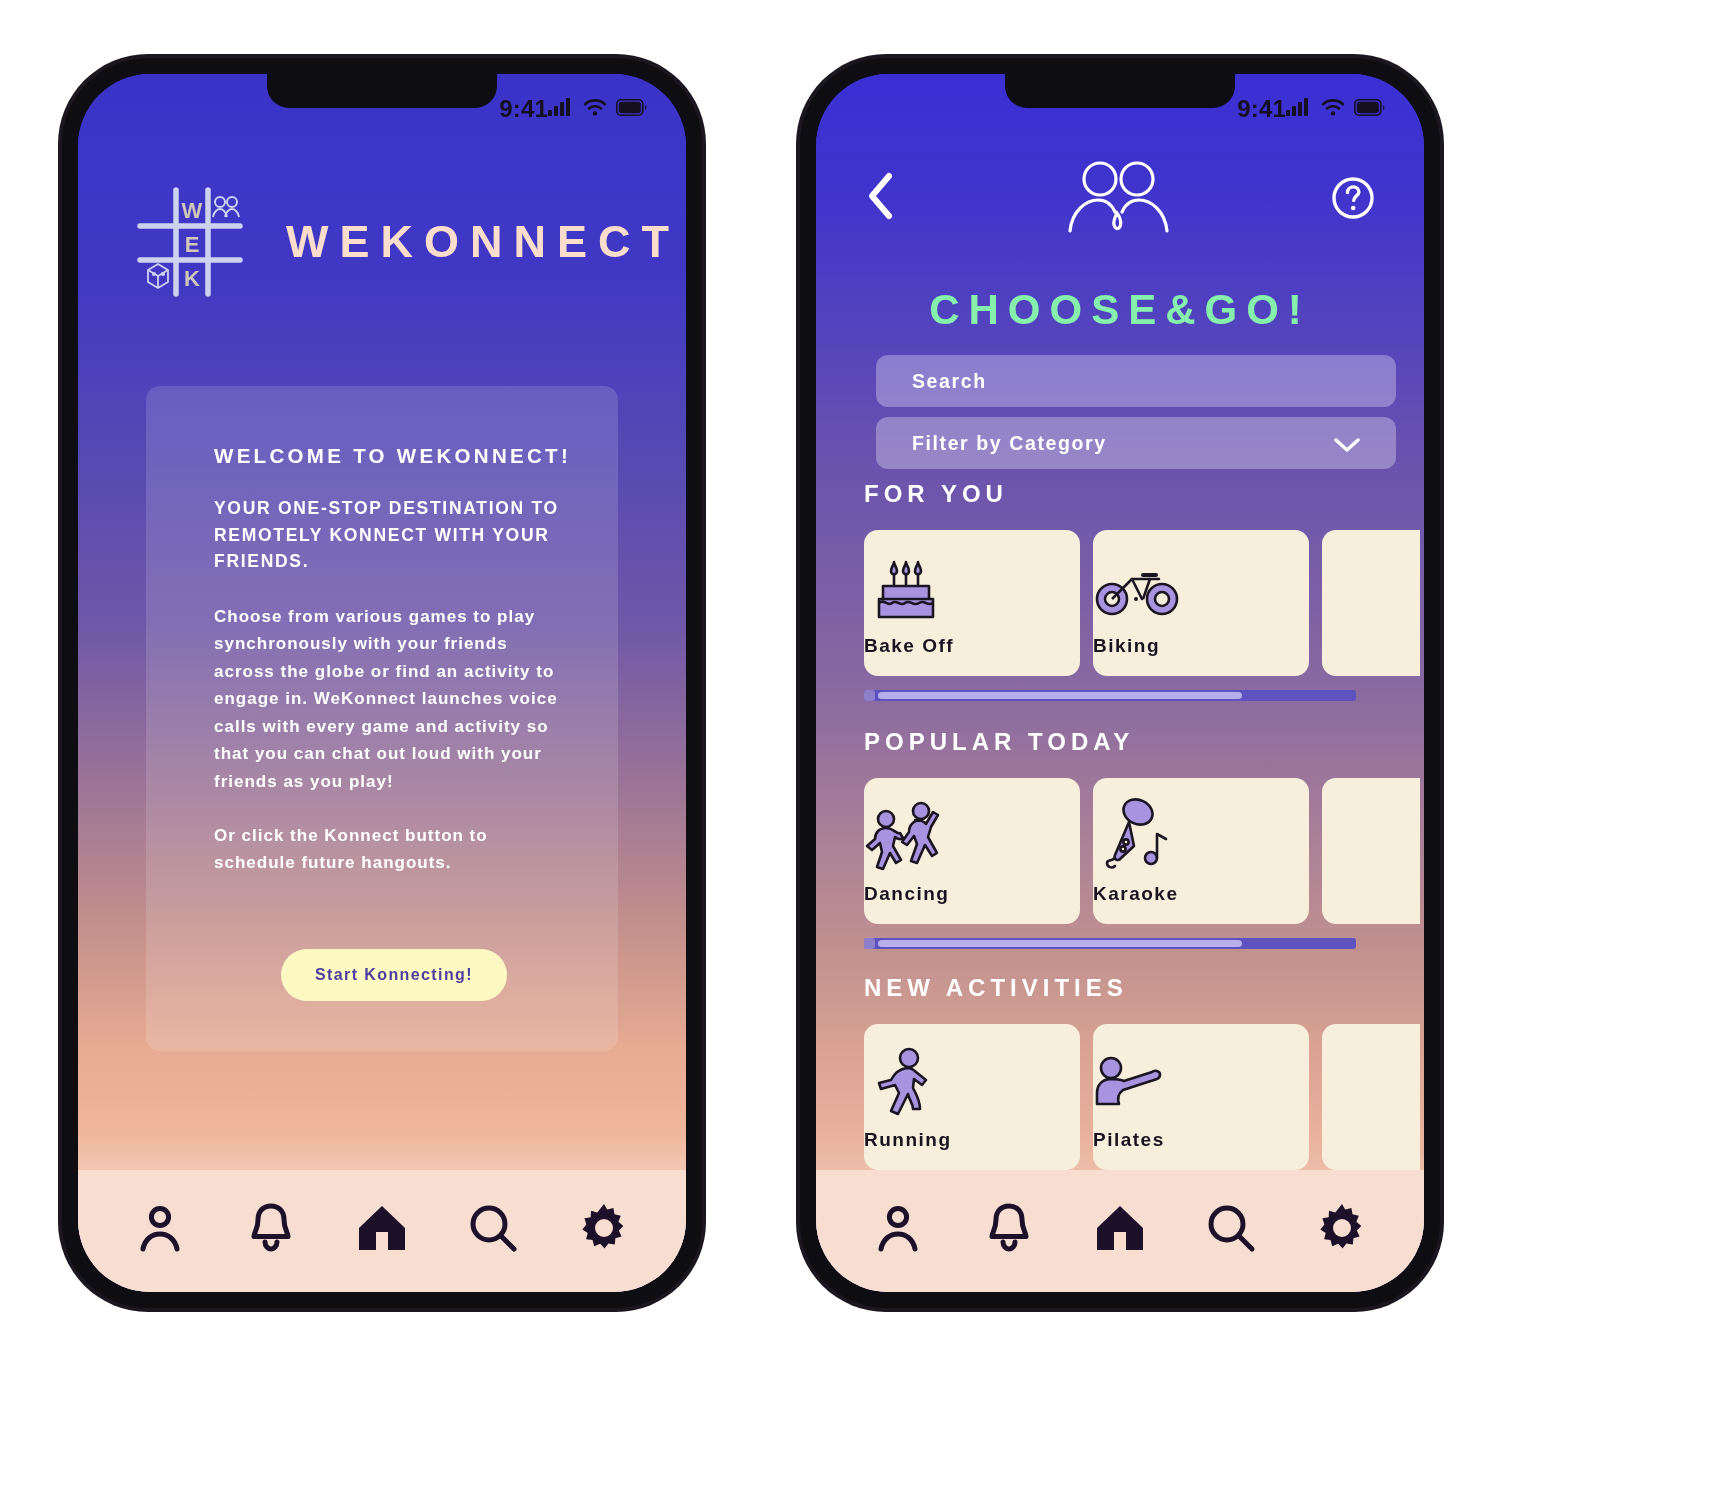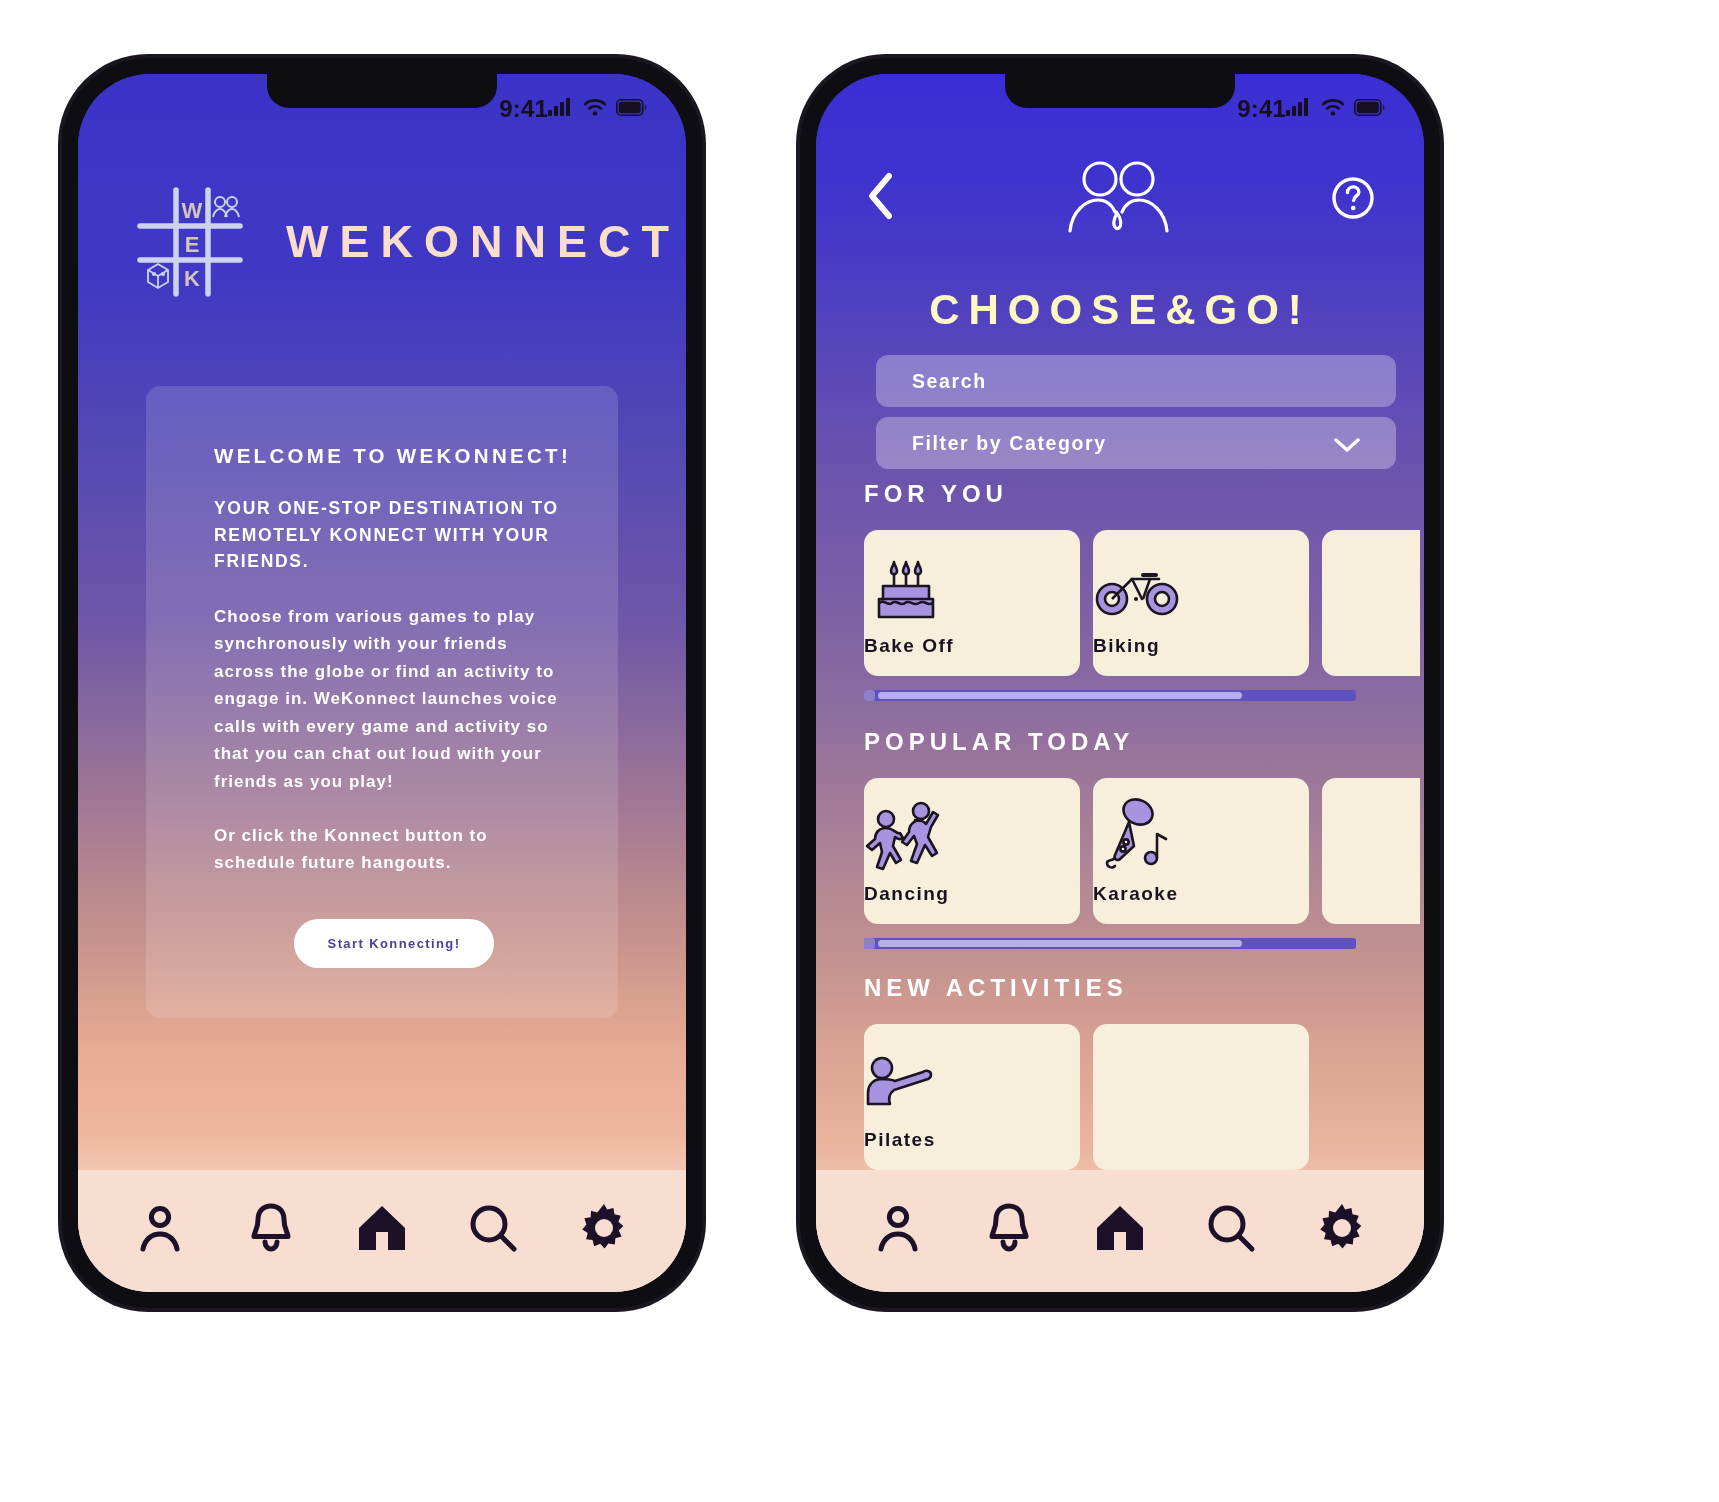--- a/index.html
+++ b/index.html
@@ -160,30 +160,31 @@
     font-size: 17px;
     font-weight: 700;
     letter-spacing: 1.0px;
     line-height: 1.62;
     margin-bottom: 26px;
   }
   .welcome-body.last { margin-bottom: 0; }
   .cta-wrap { text-align: center; margin-top: 42px; }
   .cta-btn {
     display: inline-block;
-    background: #ffffff;
+    background: #fef9c3;
     color: #4a3f9c;
     border: none;
     border-radius: 999px;
     padding: 17px 34px;
     font-family: "Liberation Sans", sans-serif;
-    font-size: 13px;
+    font-size: 16px;
     font-weight: 700;
     letter-spacing: 1.4px;
     cursor: pointer;
+    margin-top: 30px;
   }
 
   
   .bottom-nav {
     position: absolute;
     left: 0; right: 0; bottom: 0;
     height: 122px;
     background: #f8ddd1;
     display: flex;
     align-items: flex-start;
@@ -212,21 +213,21 @@
     z-index: 25;
   }
   .back-chevron { cursor: pointer; width: 40px; height: 56px; }
   .friends-icon { width: 110px; height: 78px; }
   .help-icon { cursor: pointer; width: 46px; height: 46px; }
 
   .s2-title {
     position: absolute;
     left: 0; right: 0; top: 212px;
     text-align: center;
-    color: #fef9c3;
+    color: #86efac;
     font-size: 42px;
     font-weight: 700;
     letter-spacing: 9px;
     z-index: 25;
   }
 
   .field {
     position: absolute;
     left: 60px;
     width: 520px;
@@ -594,20 +595,31 @@
           <div class="scrollthumb" style="width: 74%;"></div>
           <div class="scrollcap"></div>
         </div>
       </div>
 
       <div class="section sec-3">
         <div class="sec-head">NEW ACTIVITIES</div>
         <div class="card-row">
           <div class="act-card">
             <span class="ic">
+              <svg width="74" height="76" viewBox="0 0 74 76">
+                <g stroke="#1a1520" stroke-width="2.6" fill="#a893e0" stroke-linejoin="round" stroke-linecap="round">
+                  <circle cx="45" cy="15" r="9"></circle>
+                  <path d="M43 25c-8 1-13 6-16 12l-12 3 2 6 14-4 4 8-8 18 7 3 10-20c1 6 5 9 5 15h7c0-9-4-15-7-21l1-9 8 6 4-5-10-8c-3-3-6-4-9-4z"></path>
+                </g>
+              </svg>
+            </span>
+            <span class="lbl">Running</span>
+          </div>
+          <div class="act-card">
+            <span class="ic">
               <svg width="86" height="62" viewBox="0 0 86 62">
                 <g stroke="#1a1520" stroke-width="2.6" fill="#a893e0" stroke-linejoin="round" stroke-linecap="round">
                   <circle cx="18" cy="18" r="10"></circle>
                   <path d="M16 29c-7 1-12 6-12 14v11h22c-2-6 0-11 4-14l34-11c4-1.5 4-7 0-8-2-.6-4 0-5 1l-28 9c-4-2-9-2-15-2z"></path>
                 </g>
               </svg>
             </span>
             <span class="lbl">Pilates</span>
           </div>
           <div class="act-card"></div>

